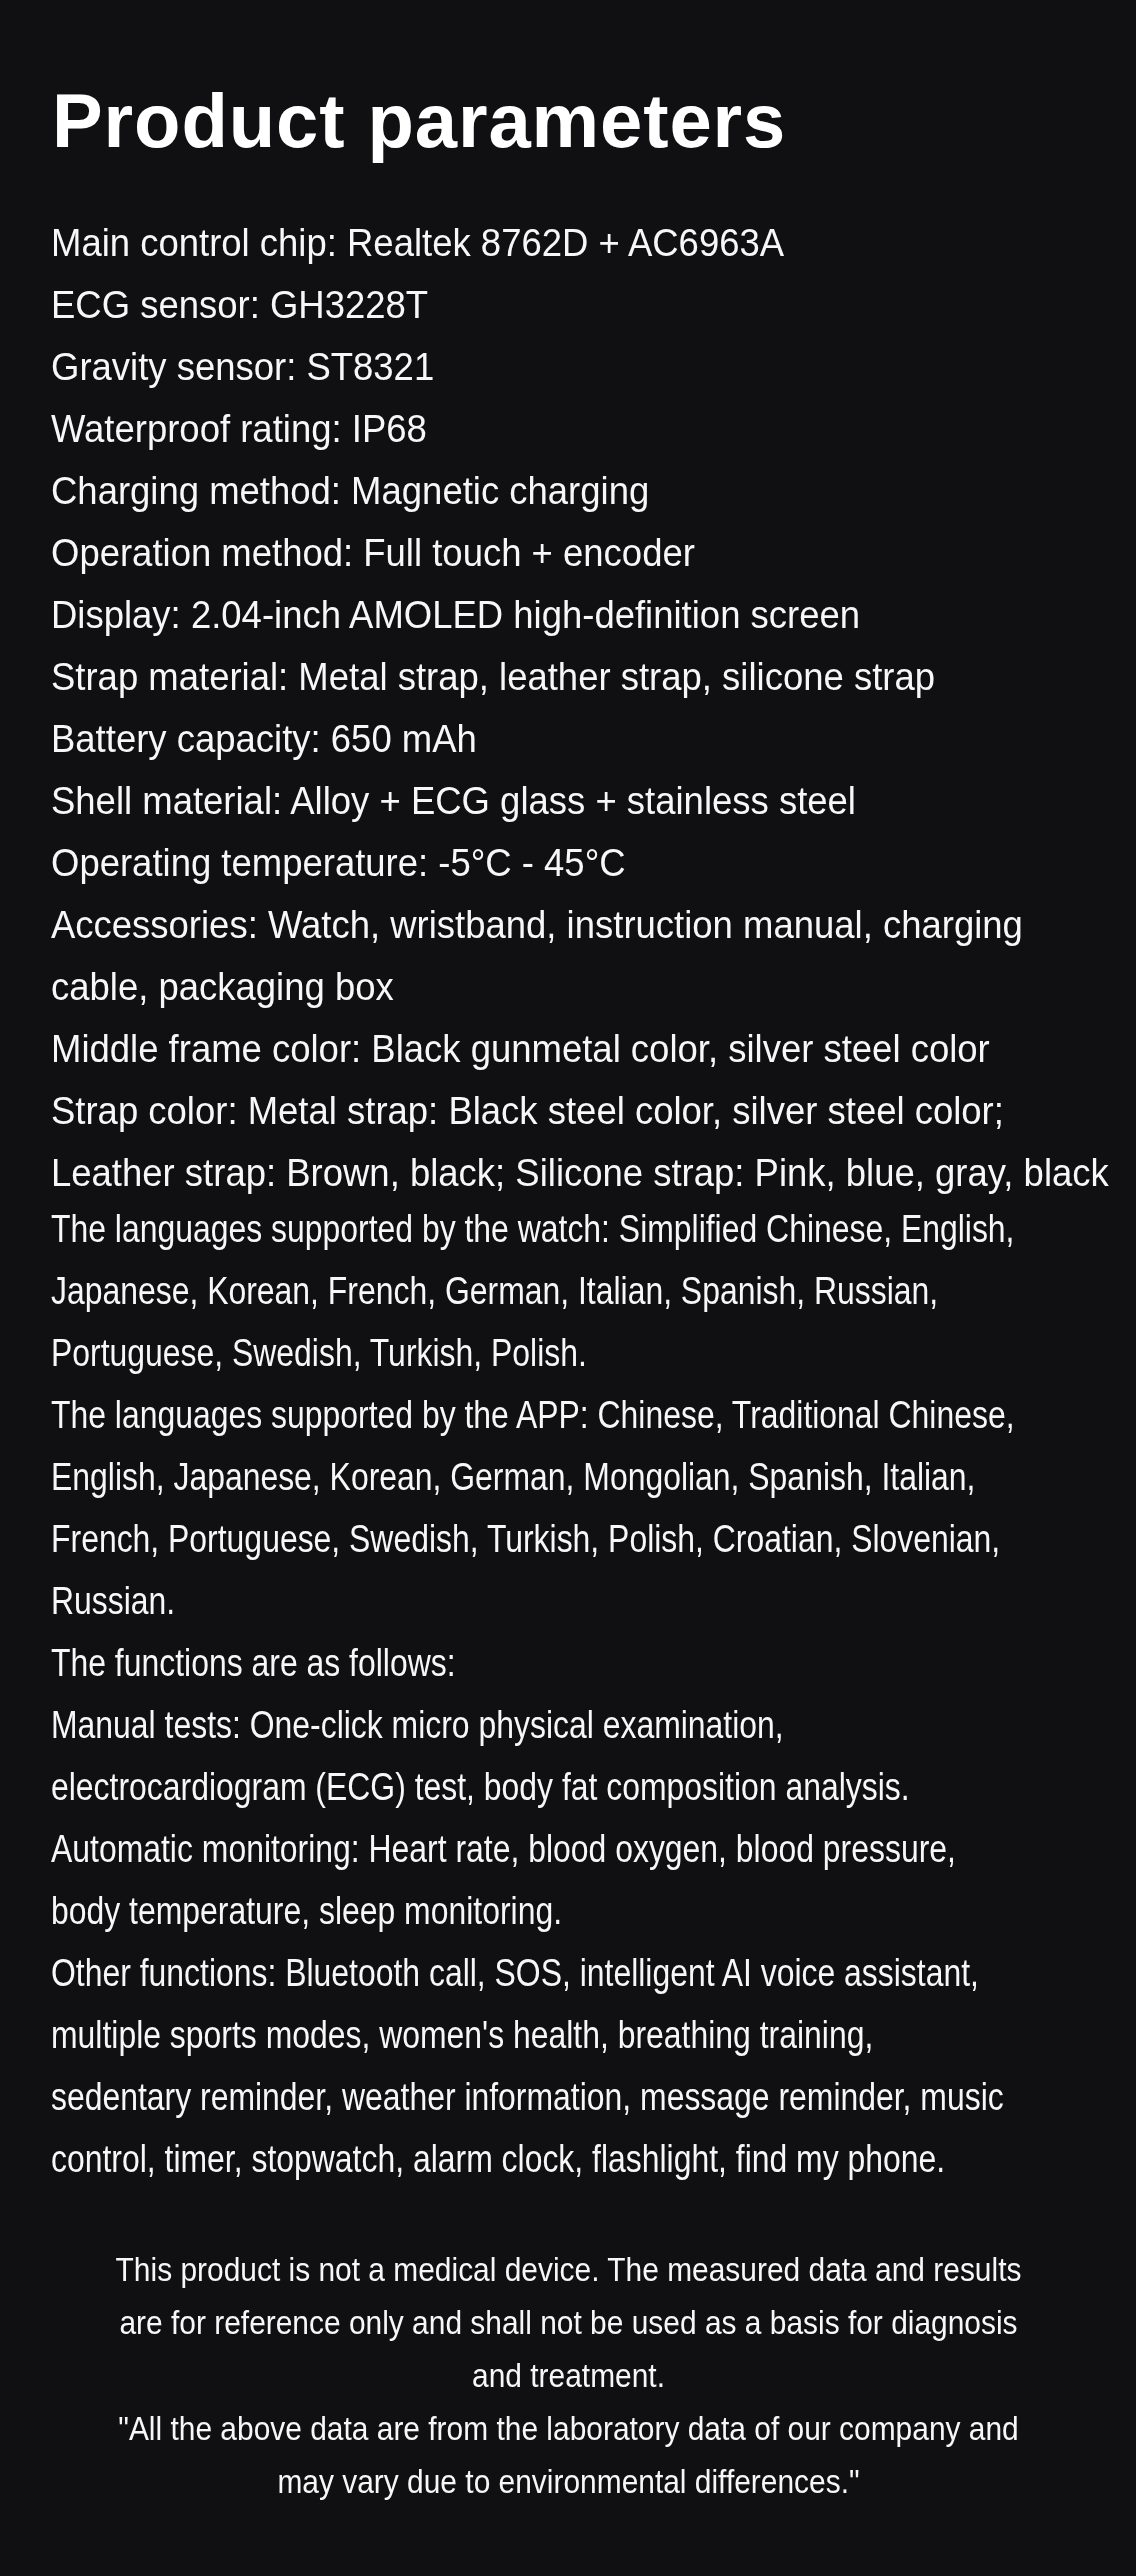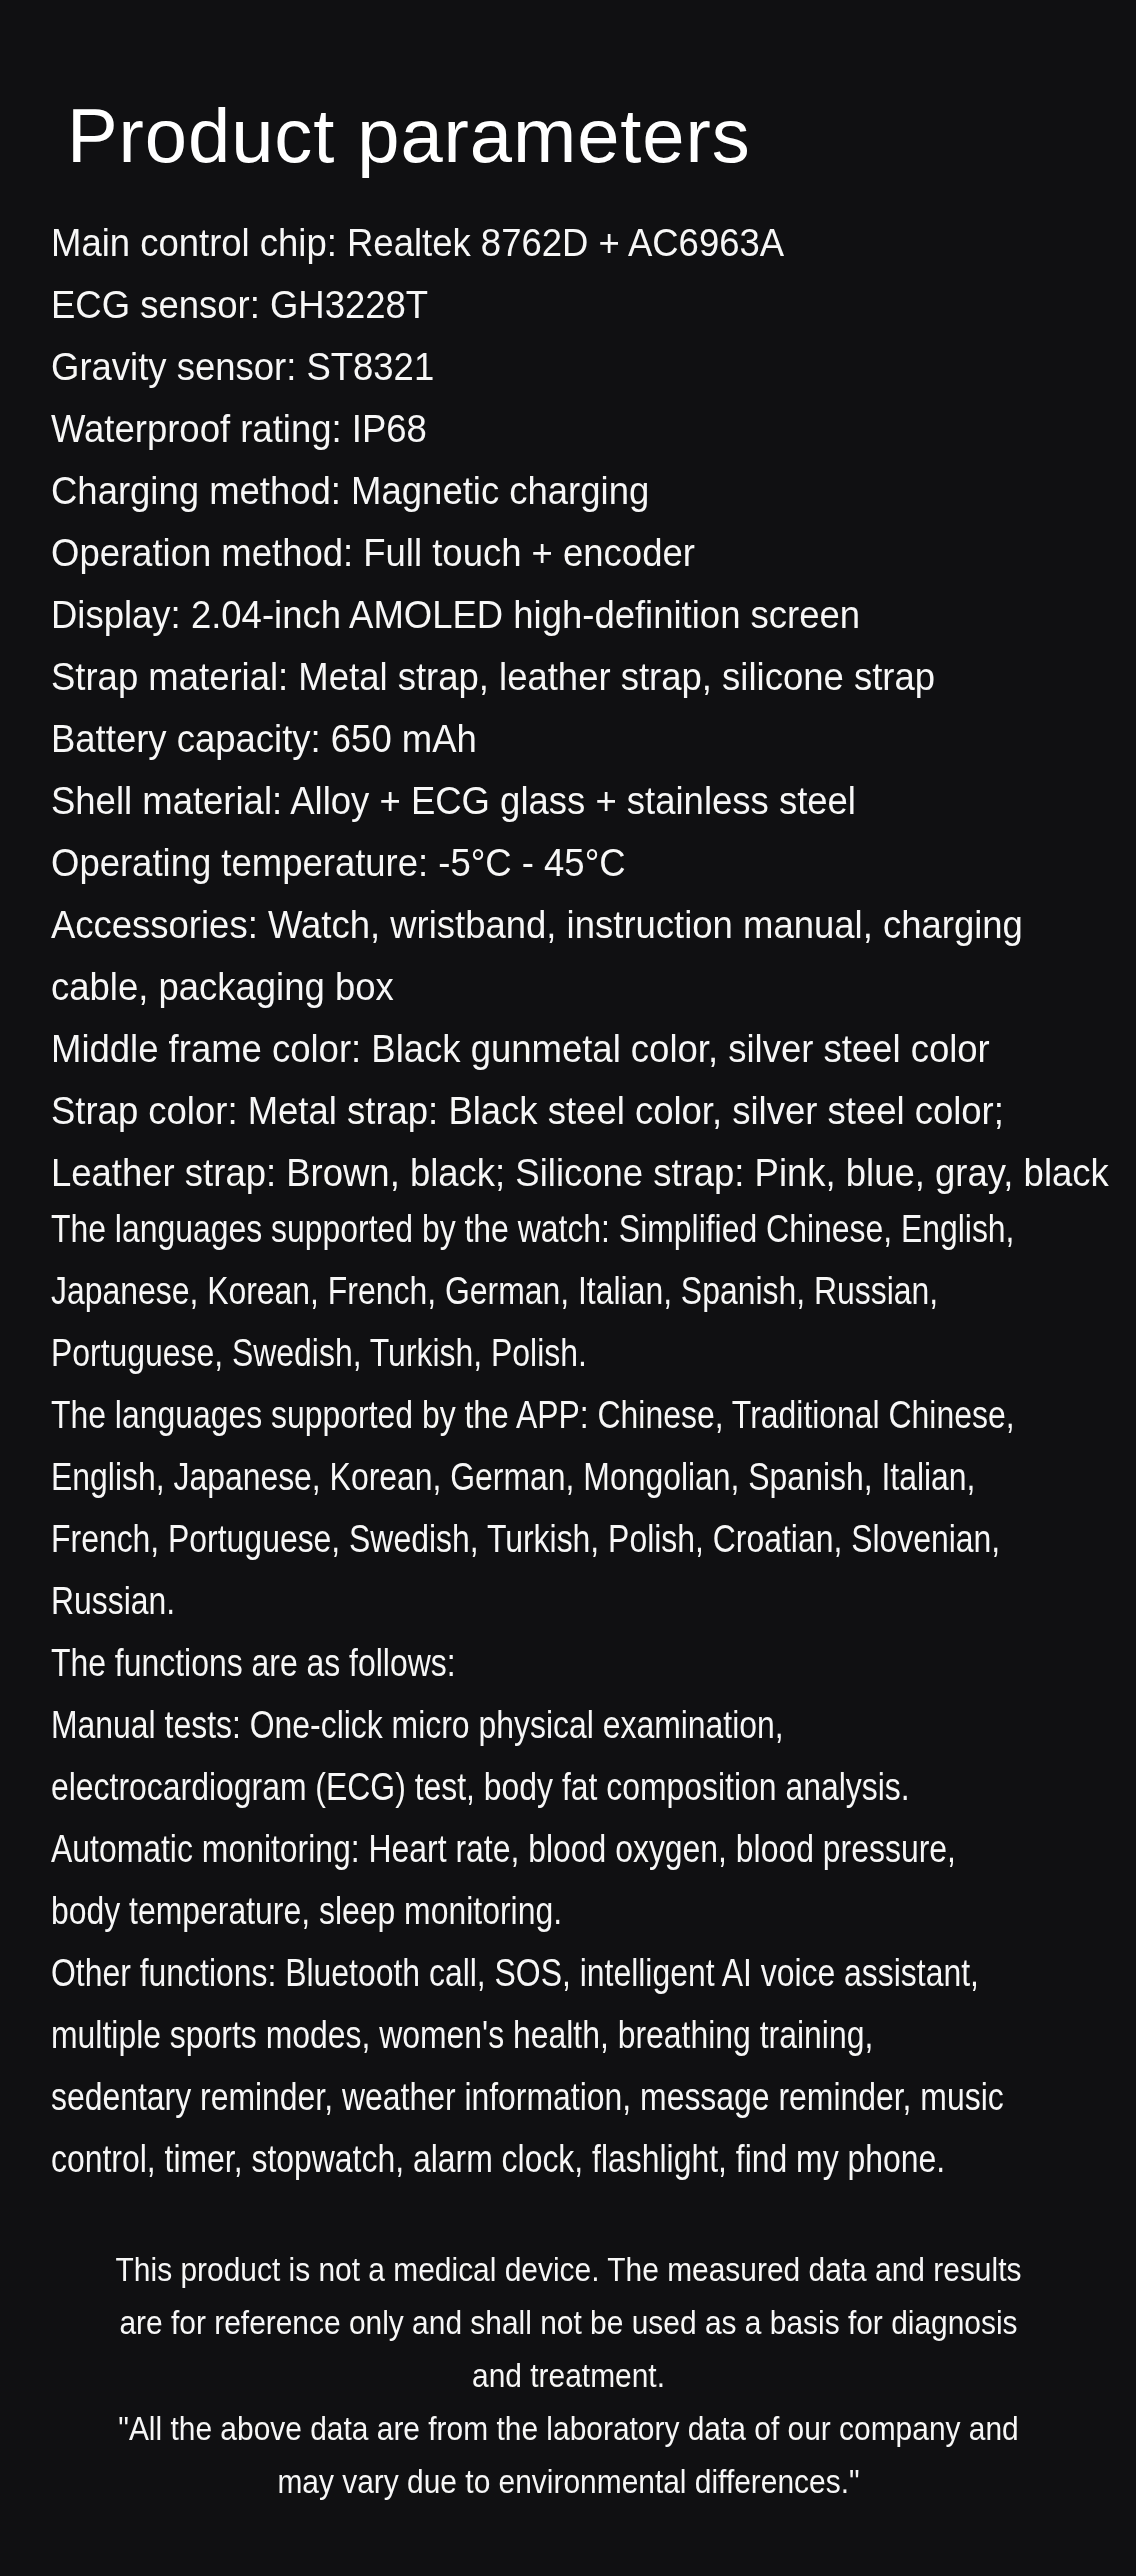--- a/index.html
+++ b/index.html
@@ -14,23 +14,23 @@
     position: relative;
     width: 1137px;
     height: 2576px;
     background: #101012;
     color: #f7f7f7;
   }
   .title {
     position: absolute;
     top: 80px;
     left: 51px;
-    margin: 16px;
+    margin: 1px;
     font-size: 76px;
-    font-weight: 400;
+    font-weight: 700;
     line-height: 80px;
     letter-spacing: 0.9px;
     white-space: nowrap;
     color: #ffffff;
   }
   .specs {
     position: absolute;
     top: 212px;
     left: 51px;
     font-size: 38px;

